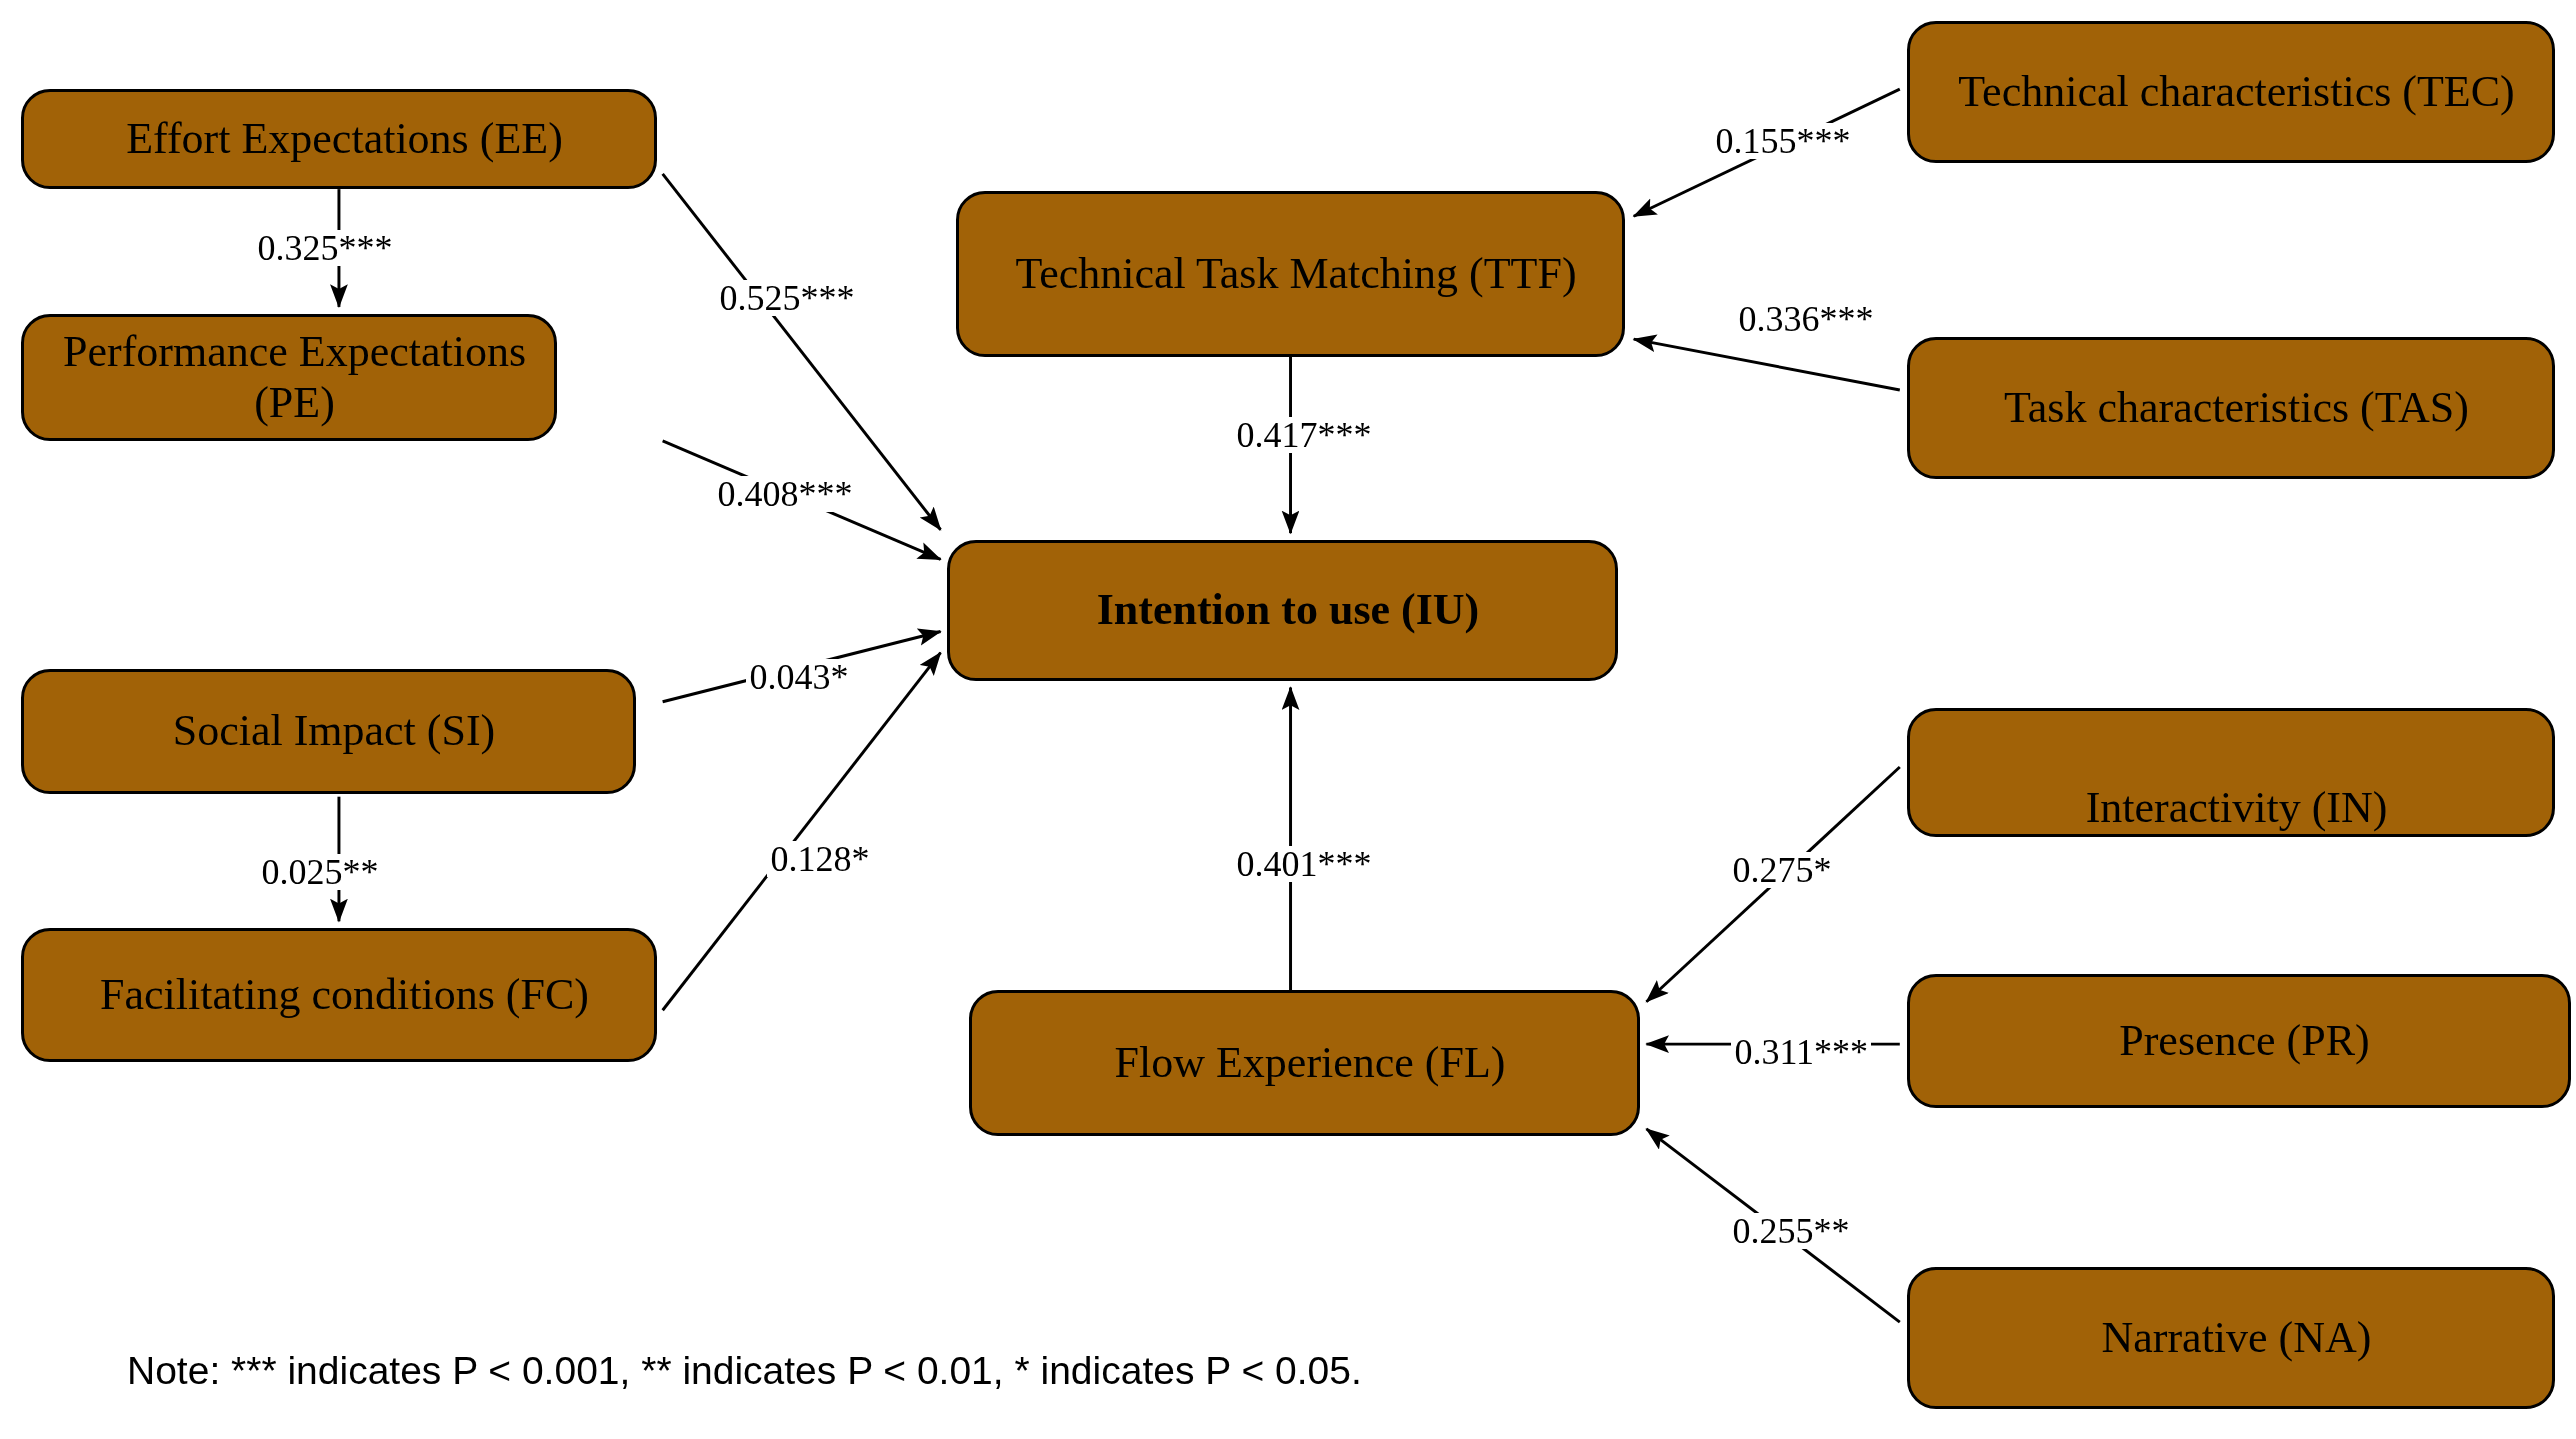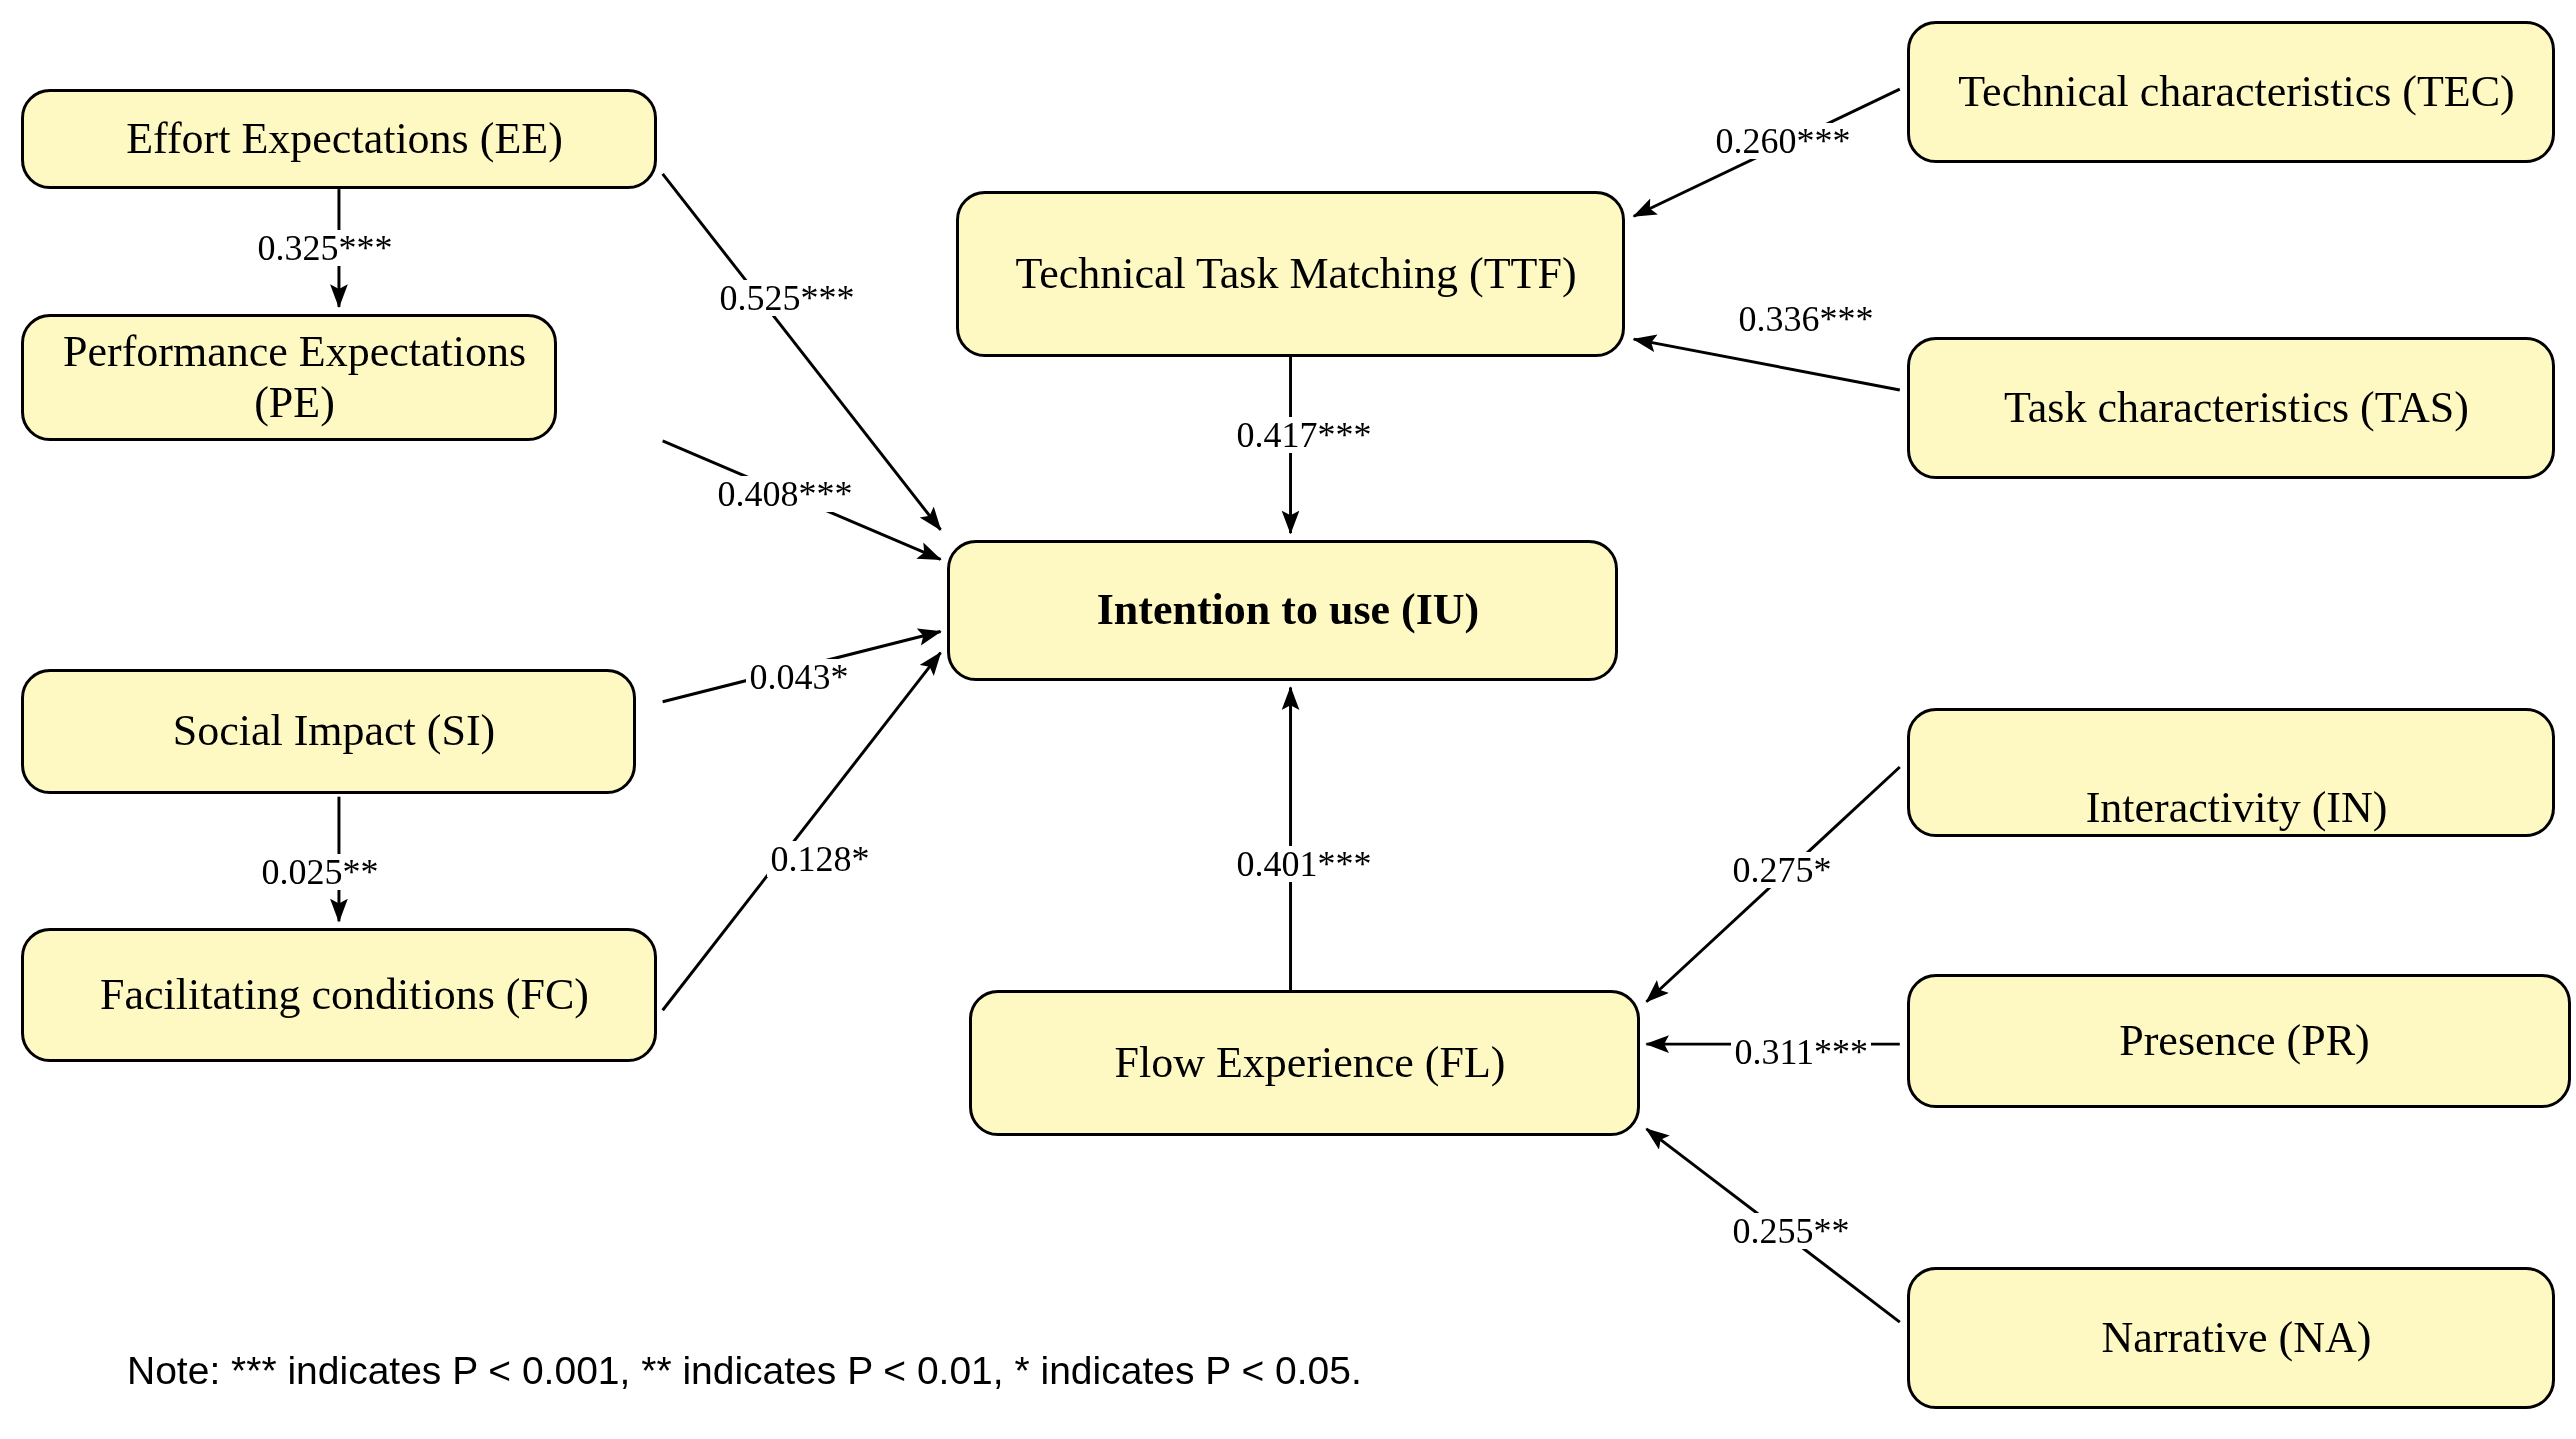--- a/index.html
+++ b/index.html
@@ -21,21 +21,21 @@
     top: 0;
     width: 2576px;
     height: 1440px;
     pointer-events: none;
   }
   .node {
     position: absolute;
     box-sizing: border-box;
     border: 3.4px solid #000000;
     border-radius: 29px;
-    background: #fef9c3;
+    background: #a16207;
     display: flex;
     align-items: center;
     justify-content: center;
     text-align: center;
     font-family: "Liberation Serif", "DejaVu Serif", serif;
     font-size: 44px;
     color: #000000;
     line-height: 1.15;
     z-index: 2;
     padding-left: 11px;
@@ -131,21 +131,21 @@
         <span>Narrative (NA)</span>
       </div>
     </div>
   <div id="edge-labels">
       <div class="edge-label" style="left: 254px; top: 230px;">0.325***</div>
       <div class="edge-label" style="left: 716px; top: 280px;">0.525***</div>
       <div class="edge-label" style="left: 678px; top: 476px; margin-left: 36px;">0.408***</div>
       <div class="edge-label" style="left: 258px; top: 822px; margin-top: 32px;">0.025**</div>
       <div class="edge-label" style="left: 746px; top: 659px;">0.043*</div>
       <div class="edge-label" style="left: 767px; top: 841px;">0.128*</div>
-      <div class="edge-label" style="left: 1712px; top: 123px;">0.260***</div>
+      <div class="edge-label" style="left: 1712px; top: 123px;">0.155***</div>
       <div class="edge-label" style="left: 1735px; top: 301px;">0.336***</div>
       <div class="edge-label" style="left: 1233px; top: 417px;">0.417***</div>
       <div class="edge-label" style="left: 1233px; top: 846px;">0.401***</div>
       <div class="edge-label" style="left: 1729px; top: 852px;">0.275*</div>
       <div class="edge-label" style="left: 1731px; top: 1034px;">0.311***</div>
       <div class="edge-label" style="left: 1729px; top: 1213px;">0.255**</div>
     </div>
 
   <div class="note">Note: *** indicates P &lt; 0.001, ** indicates P &lt; 0.01, * indicates P &lt; 0.05.</div>
 

